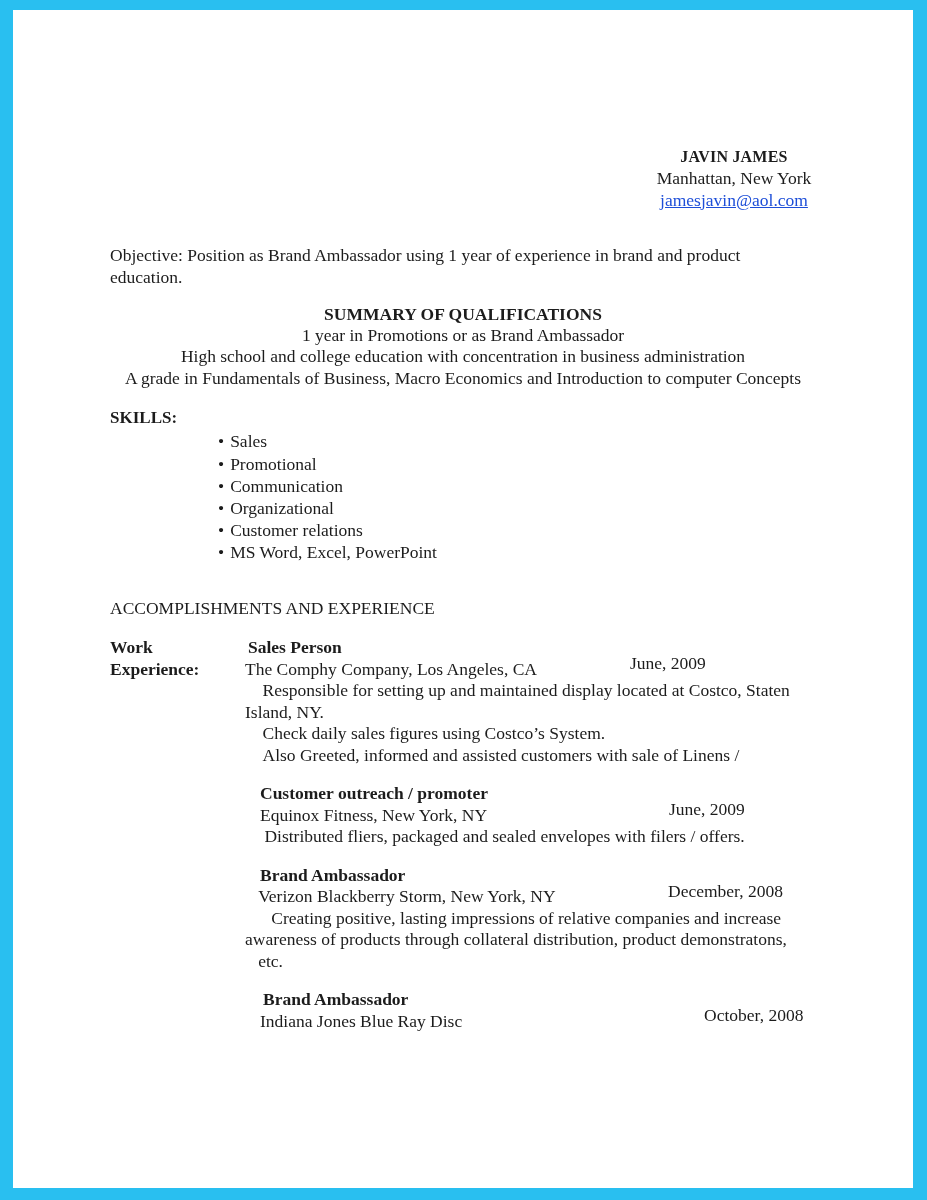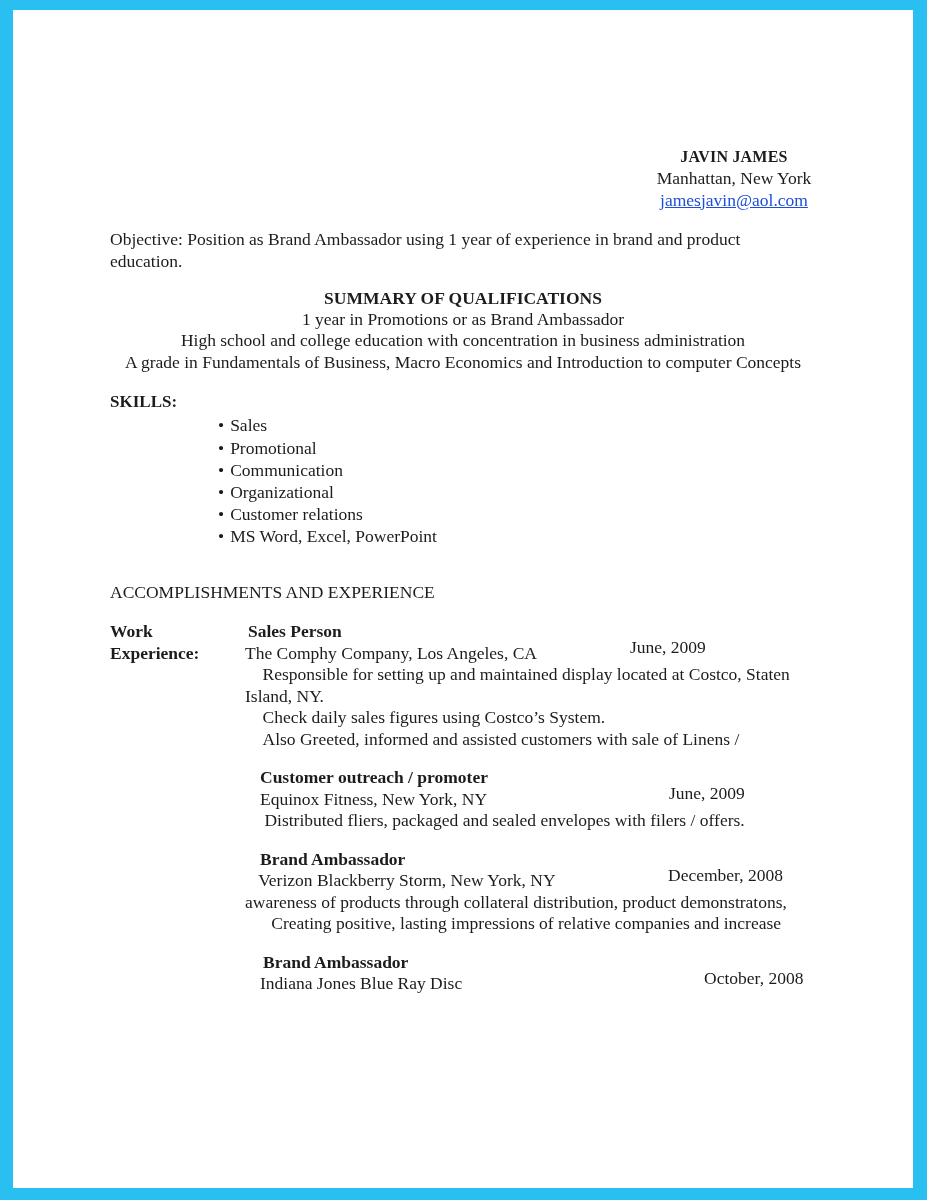--- a/index.html
+++ b/index.html
@@ -39,21 +39,21 @@
     line-height: 22px;
     letter-spacing: 0.2px;
   }
   .email {
     color: #1d4ed8;
     text-decoration: underline;
     cursor: pointer;
   }
 
   
-  .objective { margin-top: 18px; }
+  .objective { margin-top: 34px; }
 
   
   .summary { margin-top: 16px; text-align: center; line-height: 21.2px; }
   .h { font-weight: bold; }
 
   
   .skills { margin-top: 18px; }
   .skills-heading { font-weight: bold; font-size: 17px; }
   .skill-list { margin-left: 108px; margin-top: 2px; }
   .skill { line-height: 22.2px; }
@@ -150,22 +150,23 @@
           <div class="xline">Equinox Fitness, New York, NY</div>
           <div class="xline"> Distributed fliers, packaged and sealed envelopes with filers / offers.</div>
         </div>
 
         <div class="entry">
           <div class="trow">
             <span class="title">Brand Ambassador</span>
             <span class="date">December, 2008</span>
           </div>
           <div class="xline">   Verizon Blackberry Storm, New York, NY</div>
+          <div class="xline">      Creating positive, lasting impressions of relative companies and increase</div>
           <div class="xline">awareness of products through collateral distribution, product demonstratons,</div>
-          <div class="xline">      Creating positive, lasting impressions of relative companies and increase</div>
+          <div class="xline">   etc.</div>
         </div>
 
         <div class="entry">
           <div class="trow">
             <span class="title">Brand Ambassador</span>
             <span class="date">October, 2008</span>
           </div>
           <div class="xline">Indiana Jones Blue Ray Disc</div>
         </div>
 

